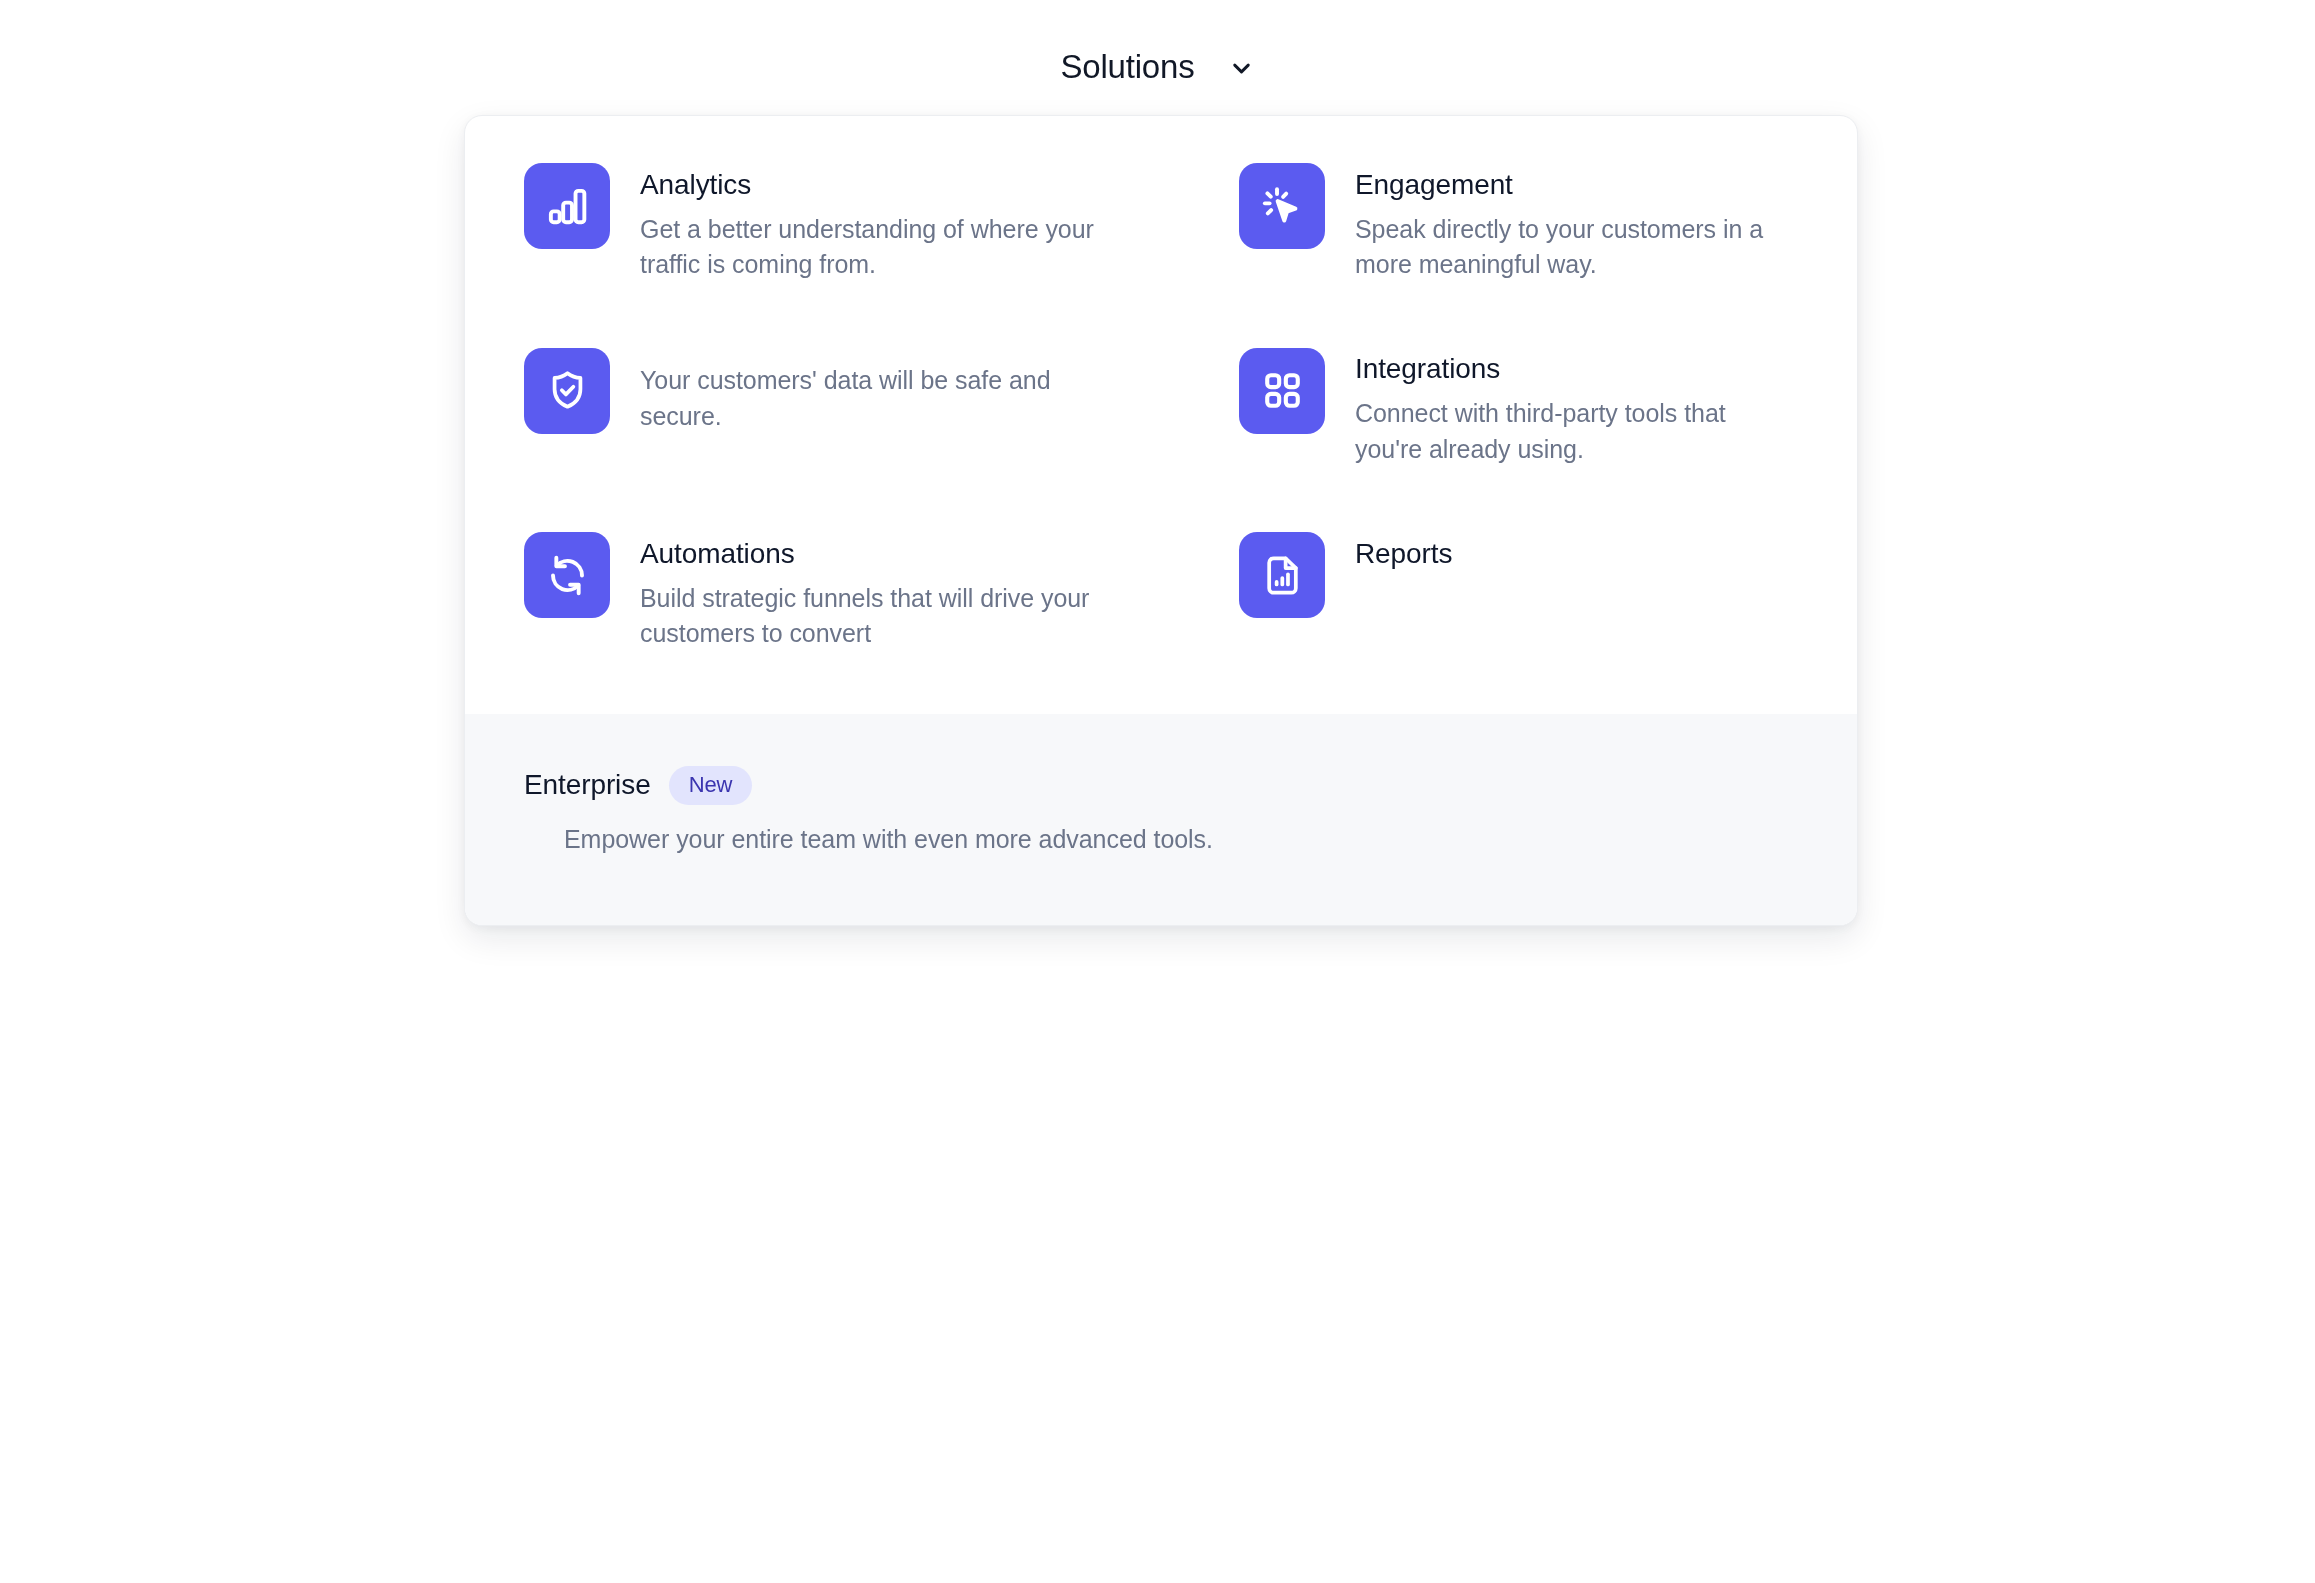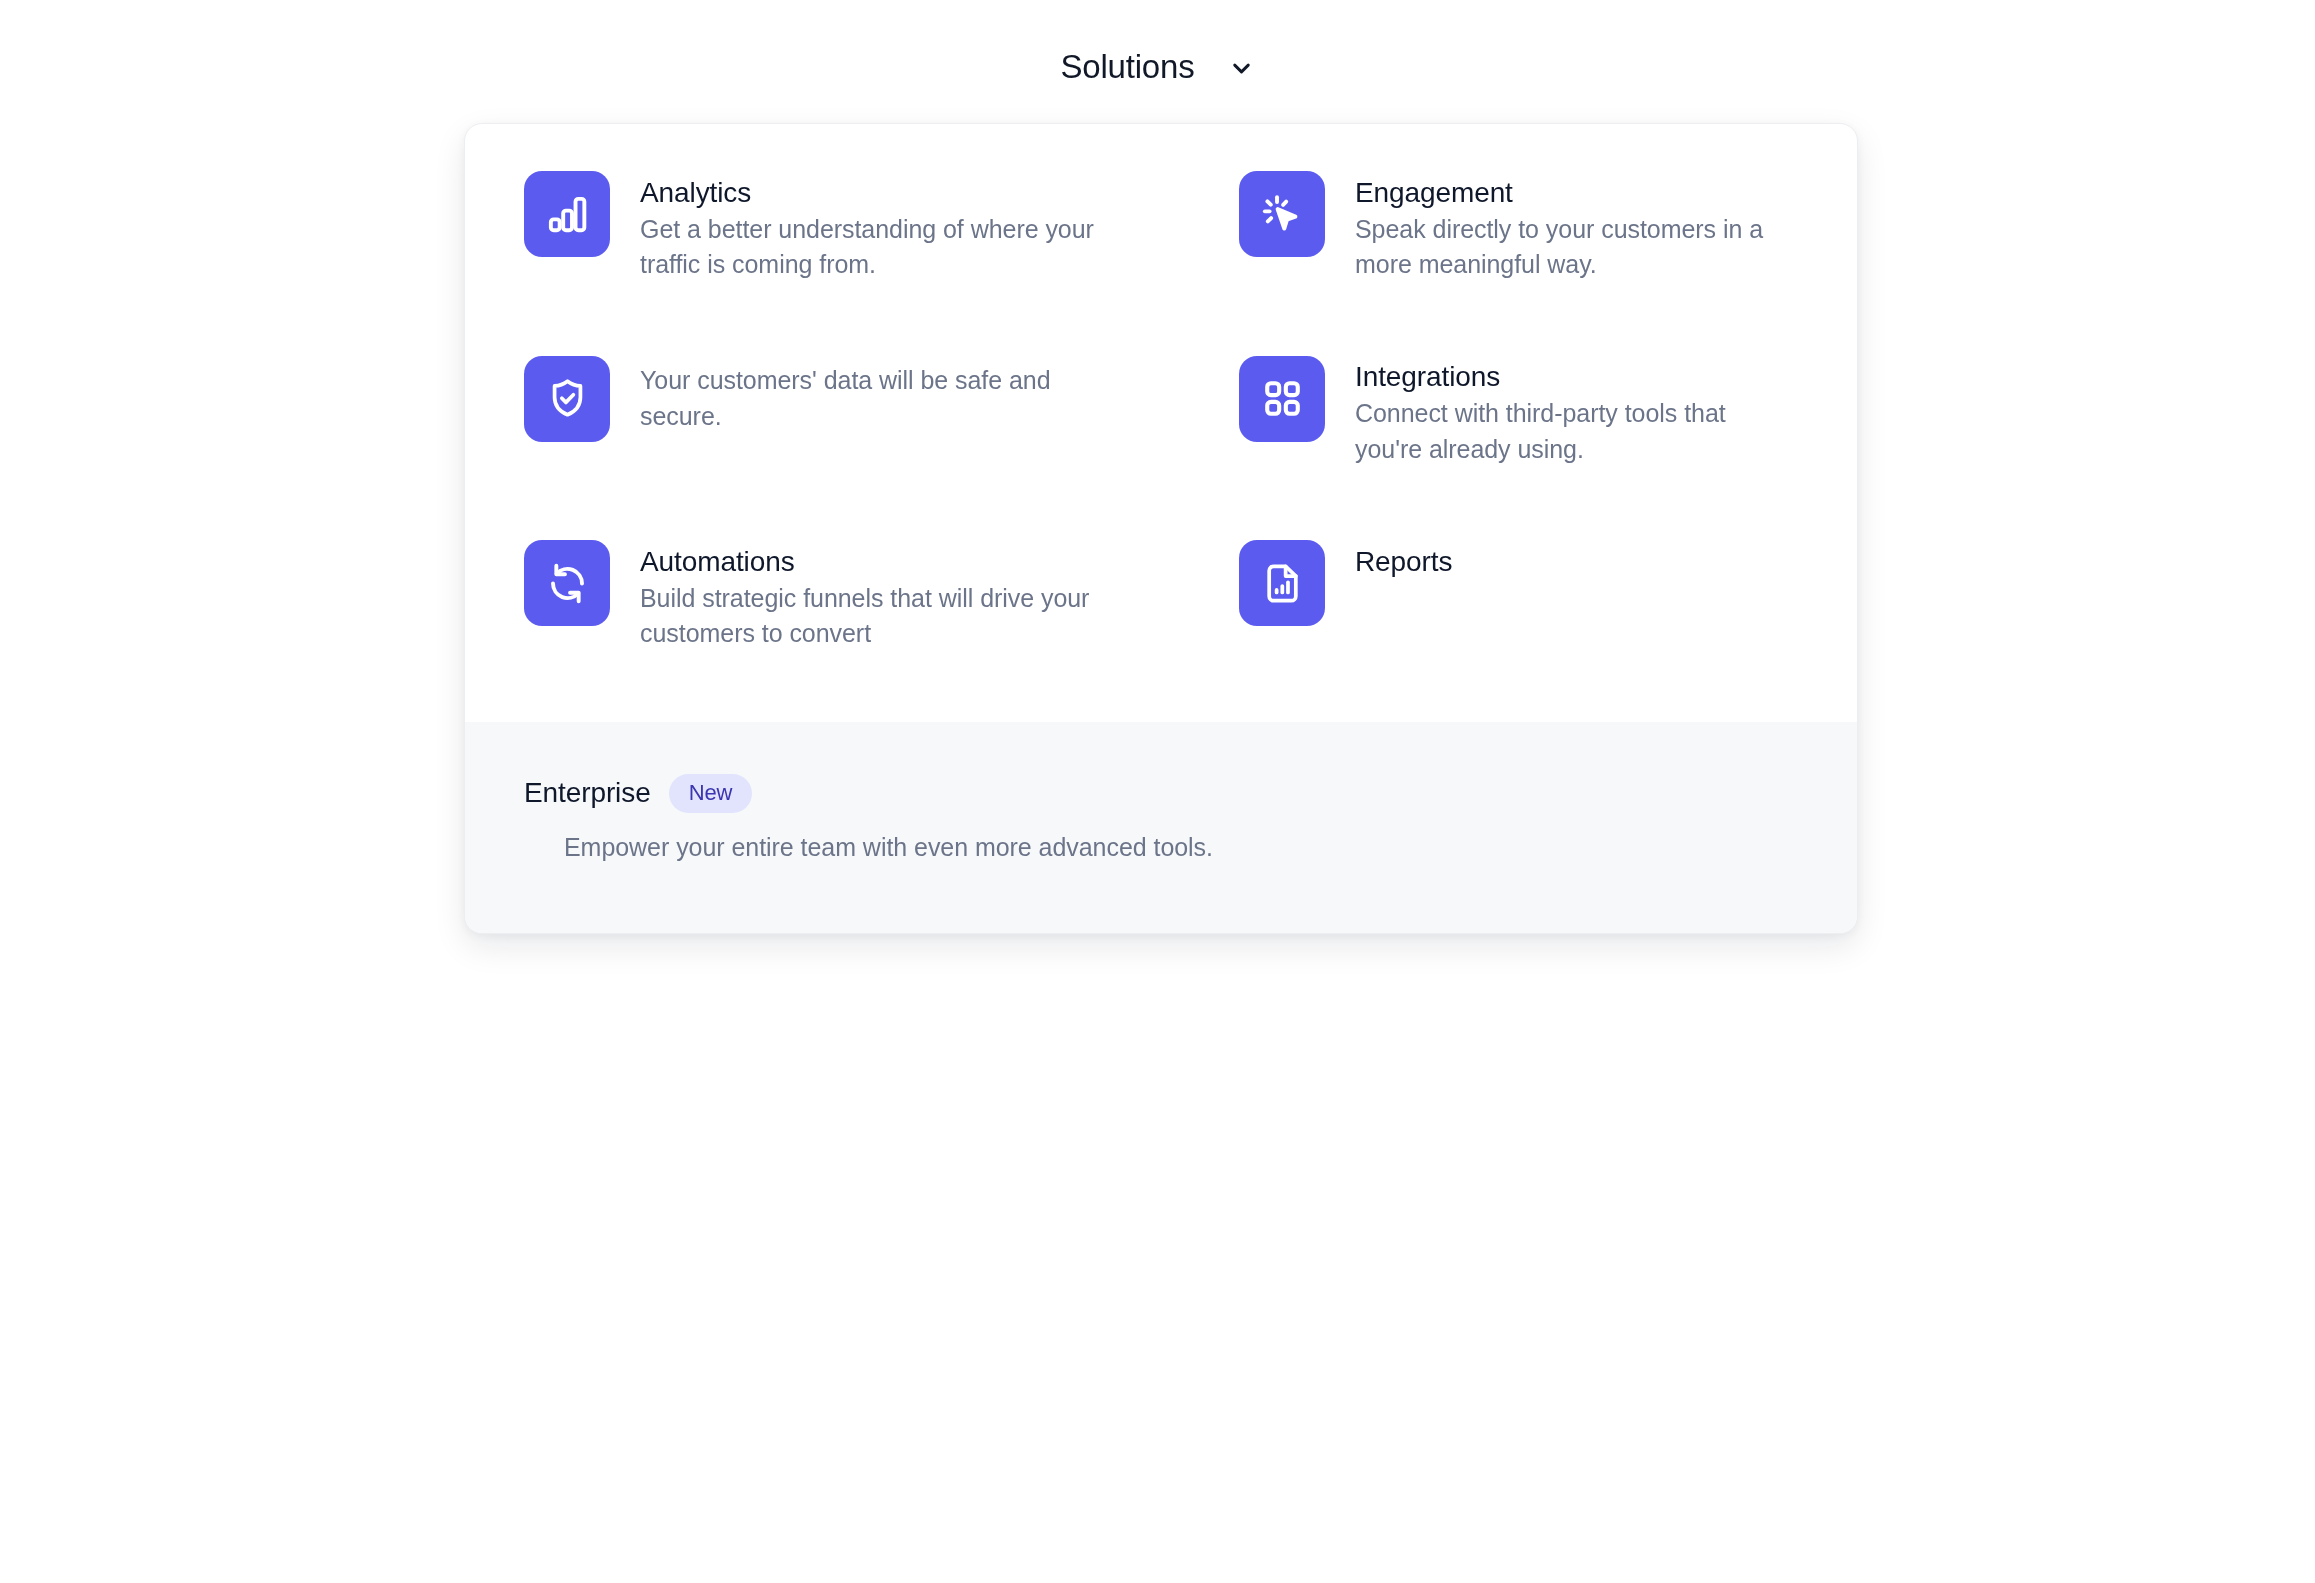--- a/index.html
+++ b/index.html
@@ -43,21 +43,21 @@
     height: 27px;
     display: block;
     color: #111827;
     margin-top: 3.6px;
   }
 
   
   .panel {
     position: absolute;
     left: 464px;
-    top: 123px;
+    top: 115px;
     width: 1394px;
     height: 811px;
     background: #ffffff;
     border: 0.9px solid #eceef1;
     border-radius: 18px;
     box-shadow: 0 12.7px 33px rgba(15,23,42,0.09), 0 2.7px 9px rgba(15,23,42,0.045);
     overflow: hidden;
   }
 
   .panel-grid {
@@ -96,21 +96,21 @@
   .item-body { padding-top: 4.5px; }
 
   .item-title {
     font-size: 28px;
     font-weight: 500;
     color: #0f172a;
     line-height: 1.18;
     letter-spacing: -0.1px;
   }
   .item-desc {
-    margin-top: 3px;
+    margin-top: 11px;
     font-size: 25px;
     color: #6b7489;
     line-height: 1.42;
     letter-spacing: -0.05px;
     max-width: 470px;
   }
 
   
   .panel-footer {
     position: absolute;

